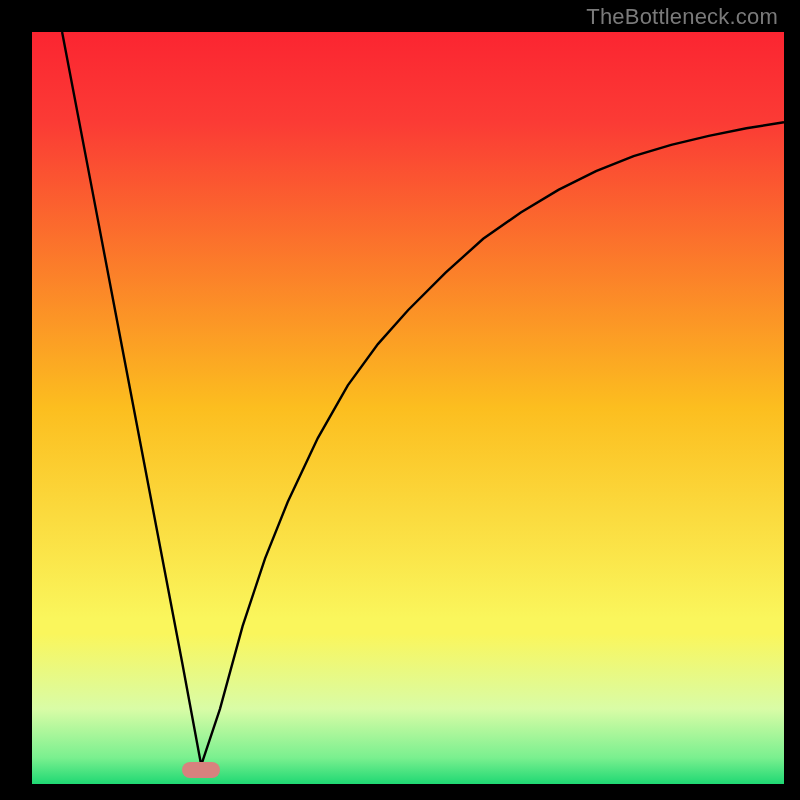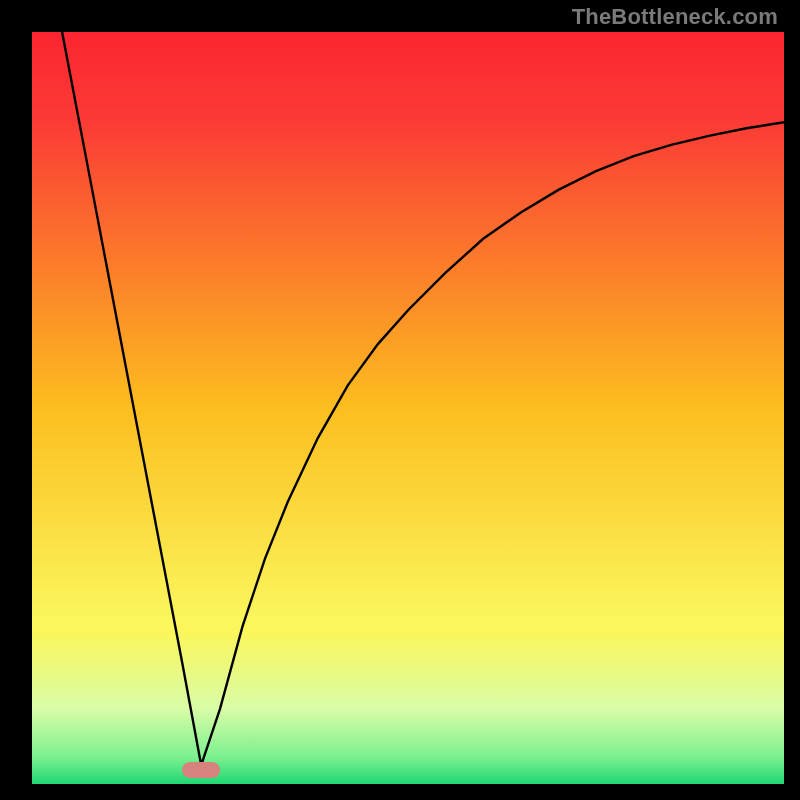--- a/index.html
+++ b/index.html
@@ -1,17 +1,17 @@
 <!DOCTYPE html>
 <html><head>
 <meta charset="utf-8">
 <style>
   body{margin:0;padding:0;background:#000;width:800px;height:800px;position:relative;font-family:Arial,sans-serif}
   .frame{position:absolute;inset:0}
-  .watermark{position:absolute;top:4px;right:22px;color:#7a7a7a;font-size:22px;font-weight:700;letter-spacing:.2px}
+  .watermark{position:absolute;top:4px;right:22px;color:#7a7a7a;font-size:22px;font-weight:400;letter-spacing:.2px}
   .plot{position:absolute;left:32px;top:32px;width:752px;height:752px;overflow:hidden}
   .plot svg{display:block}
   .marker{position:absolute;width:38px;height:16px;border-radius:8px;background:#d8827e;transform:translate(-50%,-50%)}
 </style>
 </head>
 <body>
 
 <div class="frame">
   <div class="watermark">TheBottleneck.com</div>
   <div class="plot">

